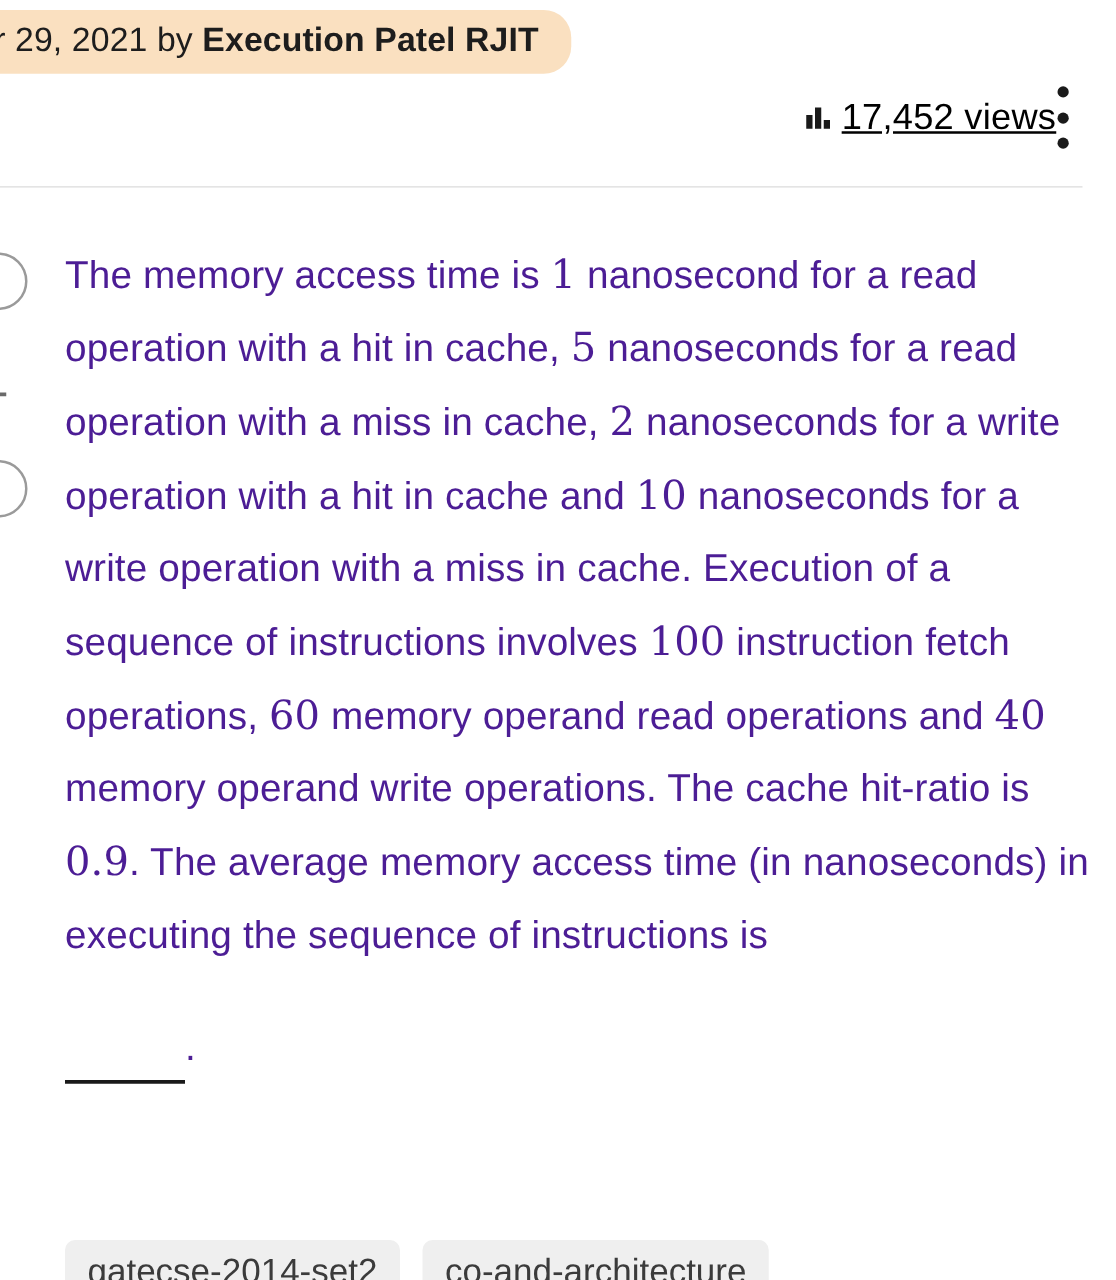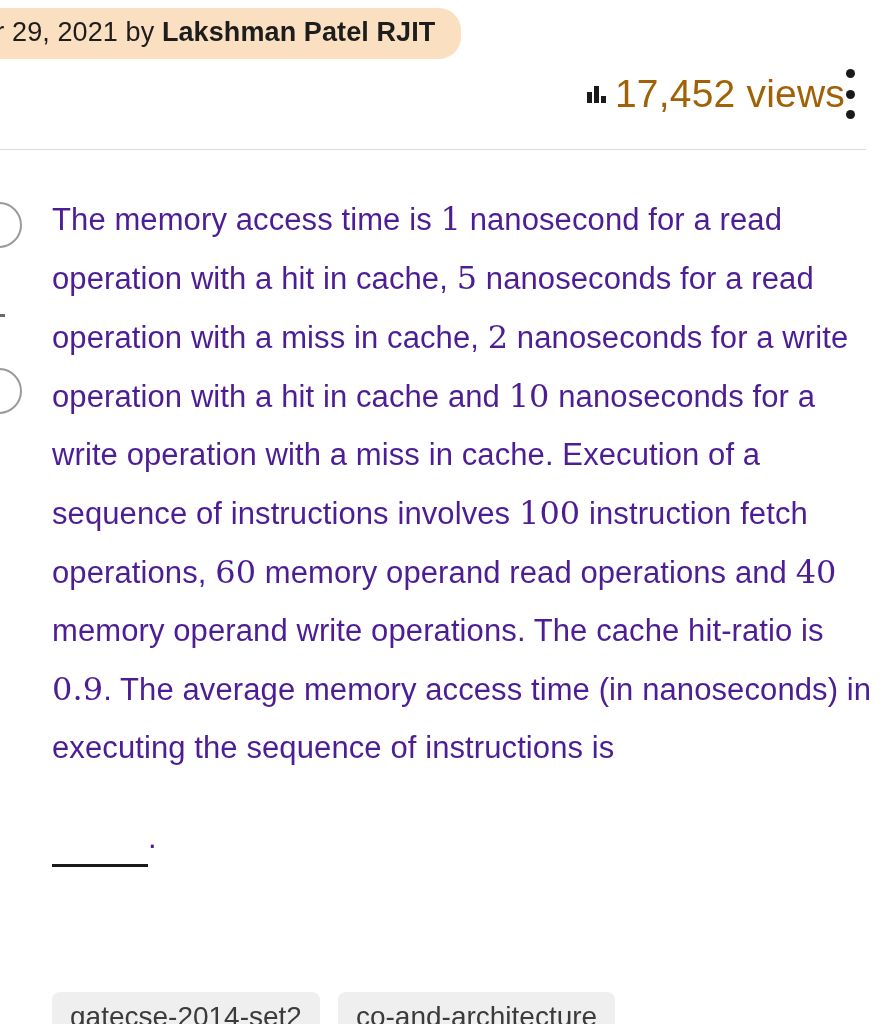--- a/index.html
+++ b/index.html
@@ -59,23 +59,24 @@
     position: absolute;
     bottom: 4px;
     width: 5px;
     background: #1a1a1a;
     display: block;
   }
   .bars-icon i:nth-child(1) { left: 0px;  height: 11px; }
   .bars-icon i:nth-child(2) { left: 7px;  height: 17px; }
   .bars-icon i:nth-child(3) { left: 14px; height: 7px;  }
   .views-text {
-    font-size: 39px;
-    color: #a16207;
+    font-size: 29px;
+    color: #000000;
     letter-spacing: 0.2px;
+    text-decoration: underline;
   }
   .kebab-menu {
     position: absolute;
     right: 26px;
     top: 66px;
     width: 34px;
     height: 56px;
     display: flex;
     flex-direction: column;
     align-items: center;
@@ -161,21 +162,21 @@
     padding: 9px 18px;
     font-size: 28px;
     color: #3b3b3b;
     white-space: nowrap;
   }
 </style>
 </head>
 <body>
 
 <div class="edited-banner">
-  <span>lited Apr 29, 2021 by </span><span class="author">Lakshman Patel RJIT</span>
+  <span>lited Apr 29, 2021 by </span><span class="author">Execution Patel RJIT</span>
 </div>
 
 <div class="views-row">
   <div class="views-block">
     <span class="bars-icon">
         <i></i>
         <i></i>
         <i></i>
       </span>
     <span class="views-text">17,452 views</span>

